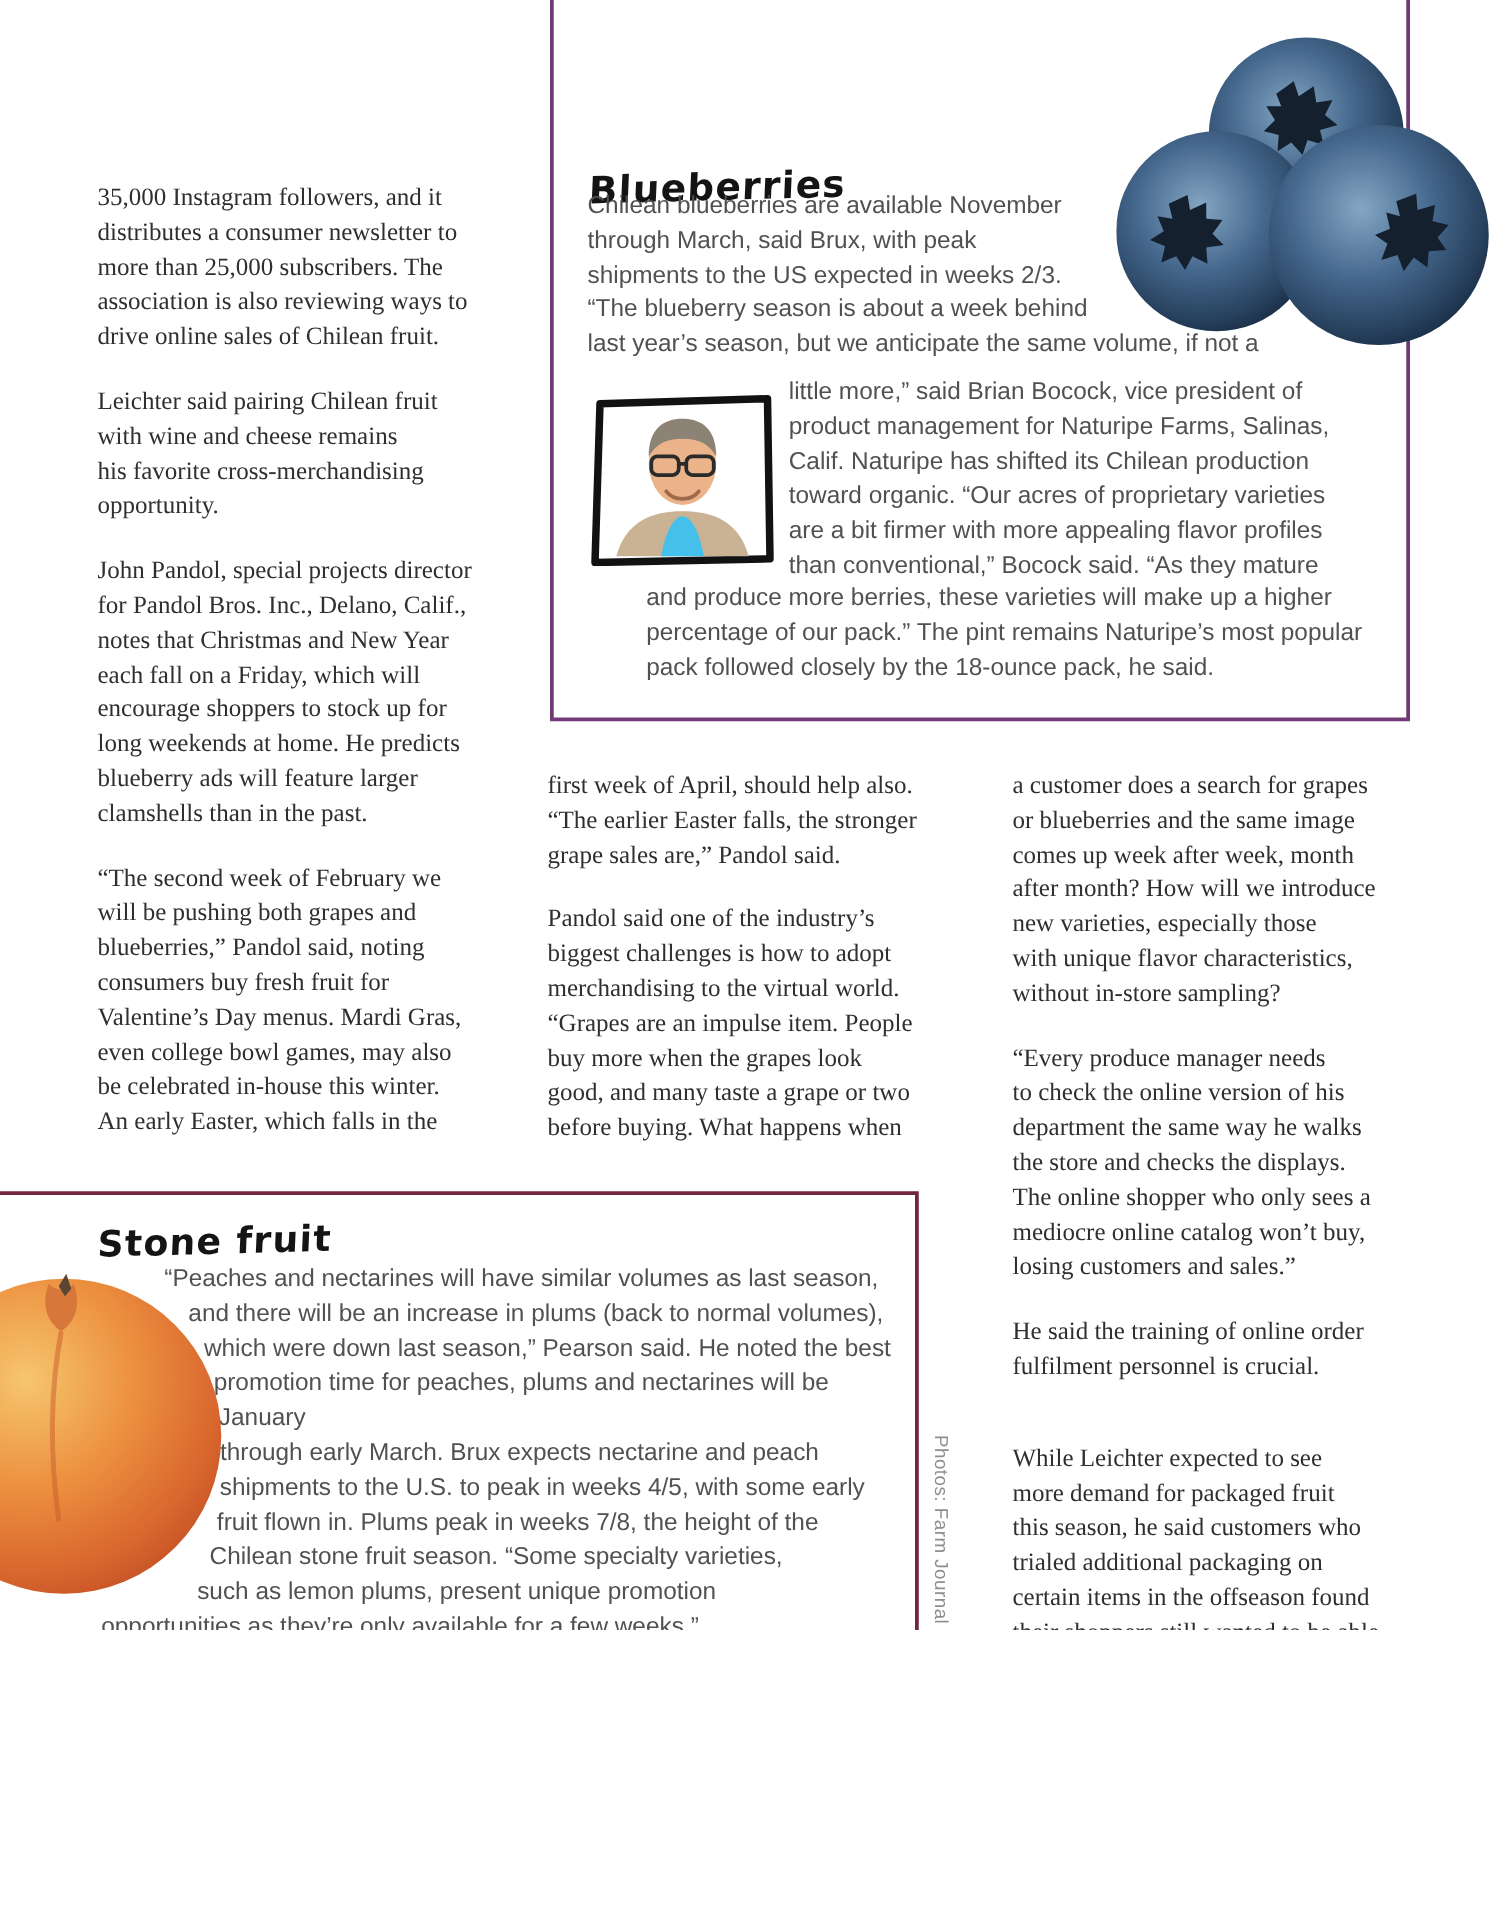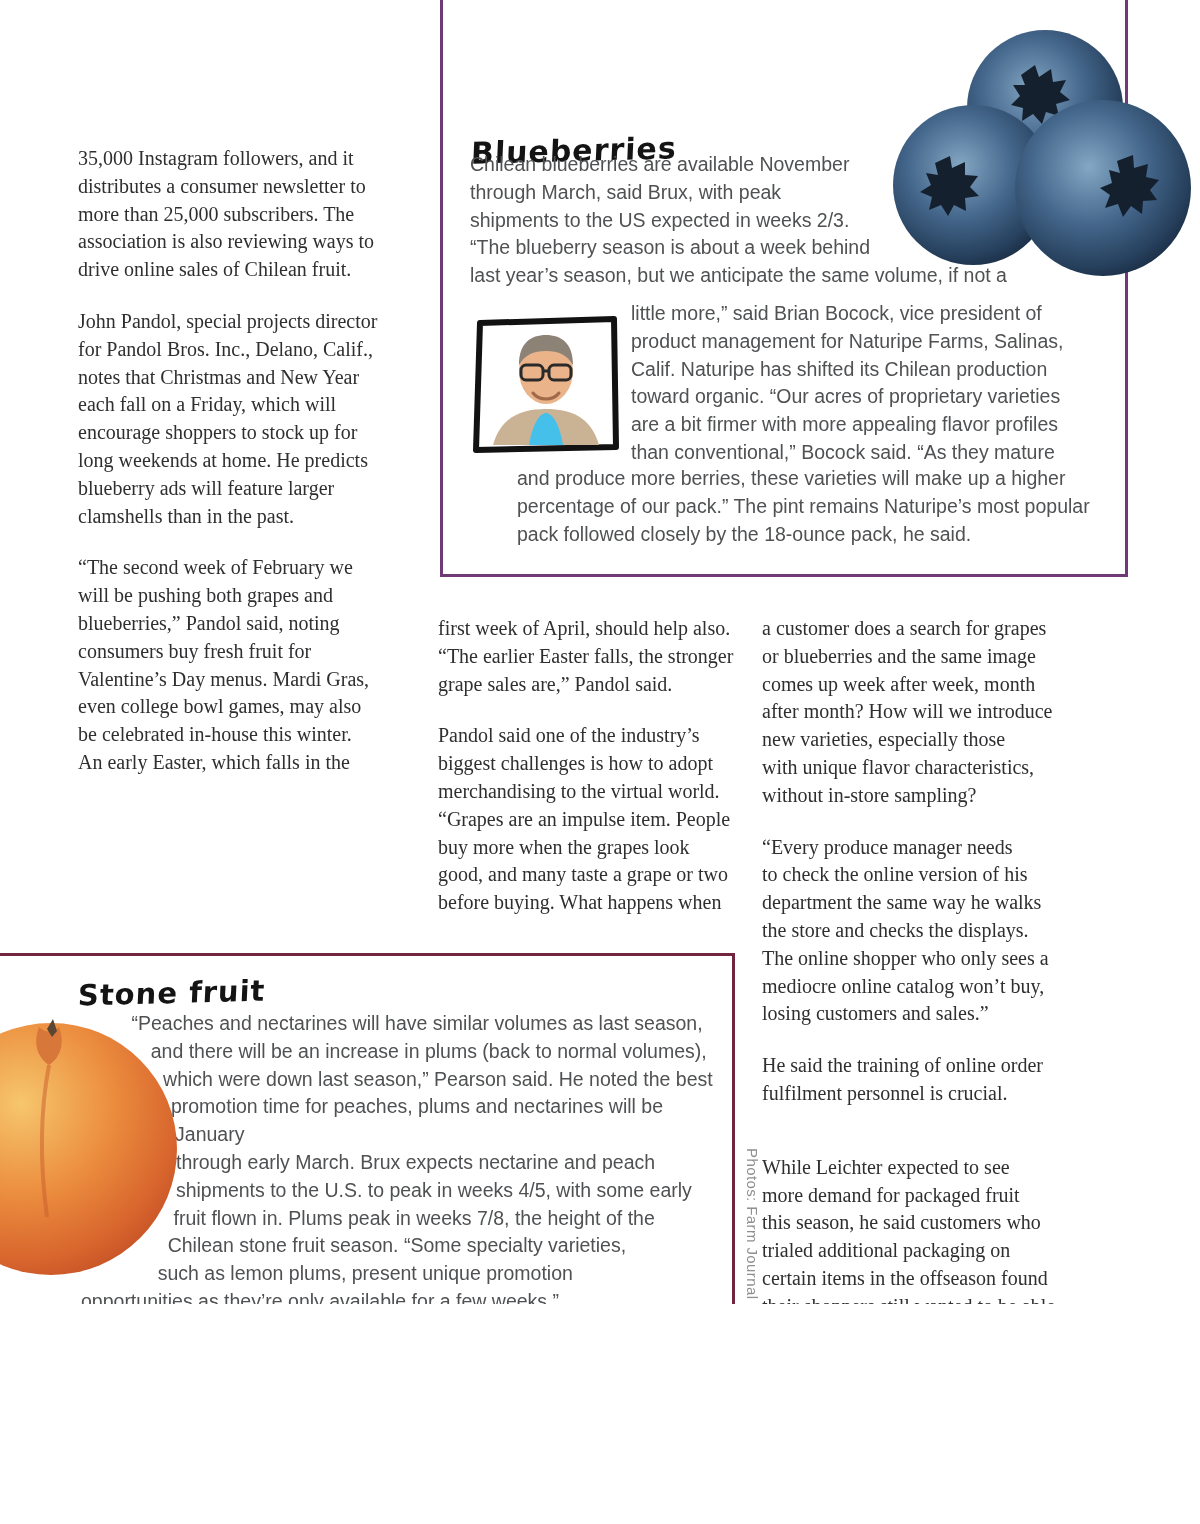--- a/index.html
+++ b/index.html
@@ -7,21 +7,21 @@
   .page {
     position:relative; width:1200px; height:1304px;
     background:#ffffff; overflow:hidden;
     font-family:"Liberation Serif","DejaVu Serif",serif;
   }
   
   .serif-col { position:absolute; color:#2f2f31; font-size:20px; line-height:27.8px; }
   .serif-col p { white-space:pre-line; margin:0 0 24px 0; }
   .col-left  { left:78px;  top:145px; width:362px; }
   .col-mid   { left:438px; top:615px; width:342px; }
-  .col-right { left:762px; top:615px; width:342px; }
+  .col-right { left:810px; top:615px; width:342px; }
   
   .bb-box {
     position:absolute; left:440px; top:-8px; width:688px; height:585px;
     border:3px solid #6f3a75; background:#ffffff;
   }
   .hand-heading {
     position:absolute; color:#141414;
     font-family:"DejaVu Sans",sans-serif; font-weight:800; font-size:30px;
     transform:rotate(-1.5deg) skewX(-4deg); letter-spacing:1px;
   }
@@ -85,20 +85,24 @@
 <body>
 
 <div class="page">
 
   <div class="serif-col col-left">
     <p>35,000 Instagram followers, and it
 distributes a consumer newsletter to
 more than 25,000 subscribers. The
 association is also reviewing ways to
 drive online sales of Chilean fruit.</p>
+    <p>Leichter said pairing Chilean fruit
+with wine and cheese remains
+his favorite cross-merchandising
+opportunity.</p>
     <p>John Pandol, special projects director
 for Pandol Bros. Inc., Delano, Calif.,
 notes that Christmas and New Year
 each fall on a Friday, which will
 encourage shoppers to stock up for
 long weekends at home. He predicts
 blueberry ads will feature larger
 clamshells than in the past.</p>
     <p>“The second week of February we
 will be pushing both grapes and

